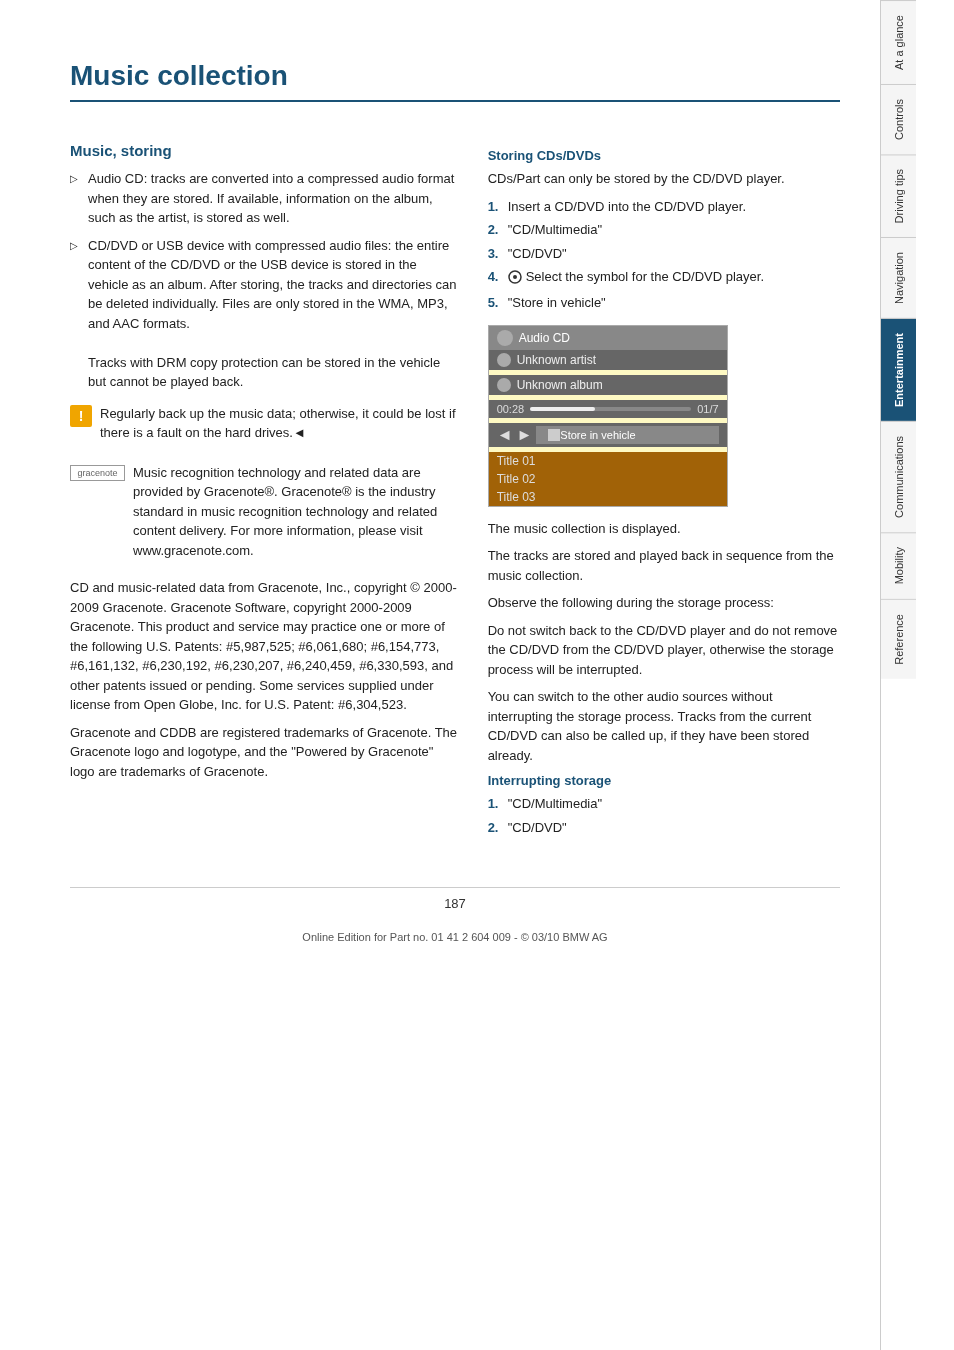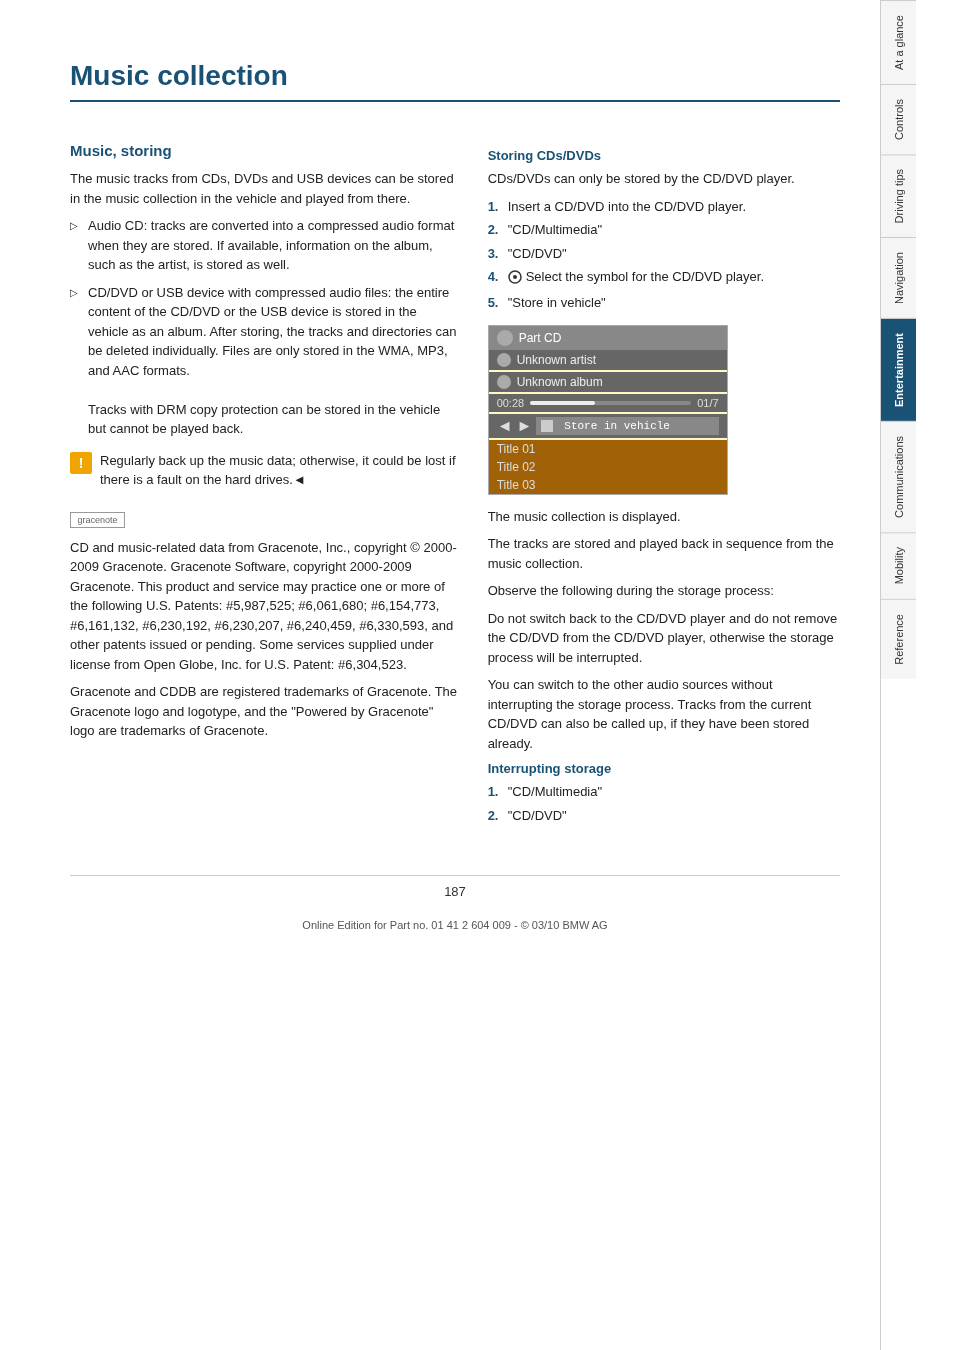--- a/index.html
+++ b/index.html
@@ -212,21 +212,21 @@
     }
 
     .cd-row {
       display: flex;
       align-items: center;
       padding: 3px 8px;
       font-size: 12px;
       color: #eee;
       gap: 6px;
       background: #666;
-      border-bottom: 2px solid #fef9c3;
+      border-bottom: 5px solid #fef9c3;
     }
 
     .cd-icon-small {
       width: 14px;
       height: 14px;
       background: #aaa;
       border-radius: 50%;
       display: inline-block;
       flex-shrink: 0;
     }
@@ -243,28 +243,27 @@
       width: 40%;
       height: 100%;
       background: #eee;
       border-radius: 2px;
     }
 
     .store-button {
       background: #888;
       color: #fff;
       border: none;
-      padding: 3px 5px;
+      padding: 3px 12px;
       font-size: 11px;
       display: flex;
       align-items: center;
-      gap: 11px;
+      gap: 0;
       cursor: pointer;
       width: 100%;
-      font-family: Liberation Mono, monospace;
     }
 
     .store-icon {
       width: 12px;
       height: 12px;
       background: #ccc;
       display: inline-block;
     }
 
     .title-row {
@@ -295,71 +294,71 @@
 <div class="page-wrapper">
   <div class="main-content">
 
     <h1 class="page-title">Music collection</h1>
 
     <div class="two-columns">
 
       <div class="left-col">
         <div class="section-title">Music, storing</div>
 
-        <p>The music tracks from CDs, DVDs and USB devices can be stored in the music collection in the vehicle and played from there.</p>
 
         <ul class="bullet-list">
           <li>
             <span>Audio CD: tracks are converted into a compressed audio format when they are stored. If available, information on the album, such as the artist, is stored as well.</span>
           </li>
           <li>
             CD/DVD or USB device with compressed audio files: the entire content of the CD/DVD or the USB device is stored in the vehicle as an album. After storing, the tracks and directories can be deleted individually. Files are only stored in the WMA, MP3, and AAC formats.<br><br>
             Tracks with DRM copy protection can be stored in the vehicle but cannot be played back.
           </li>
         </ul>
 
         <div class="warning-box">
           <div class="warning-icon">!</div>
           <p>Regularly back up the music data; otherwise, it could be lost if there is a fault on the hard drives.◄</p>
         </div>
 
         <div class="gracenote-box">
           <div class="gracenote-icon">
             <span>gracenote</span>
           </div>
+          <p>Music recognition technology and related data are provided by Gracenote®. Gracenote® is the industry standard in music recognition technology and related content delivery. For more information, please visit www.gracenote.com.</p>
         </div>
 
         <p>CD and music-related data from Gracenote, Inc., copyright © 2000-2009 Gracenote. Gracenote Software, copyright 2000-2009 Gracenote. This product and service may practice one or more of the following U.S. Patents: #5,987,525; #6,061,680; #6,154,773, #6,161,132, #6,230,192, #6,230,207, #6,240,459, #6,330,593, and other patents issued or pending. Some services supplied under license from Open Globe, Inc. for U.S. Patent: #6,304,523.</p>
         <p>Gracenote and CDDB are registered trademarks of Gracenote. The Gracenote logo and logotype, and the "Powered by Gracenote" logo are trademarks of Gracenote.</p>
       </div>
 
       <div class="right-col">
         <div class="subsection-title">Storing CDs/DVDs</div>
-        <p>CDs/DVDs can only be stored by the CD/DVD player.</p>
+        <p>CDs/Part can only be stored by the CD/DVD player.</p>
 
         <ol class="numbered-list">
           <li><span class="num">1.</span><span>Insert a CD/DVD into the CD/DVD player.</span></li>
           <li><span class="num">2.</span><span>"CD/Multimedia"</span></li>
           <li><span class="num">3.</span><span>"CD/DVD"</span></li>
           <li><span class="num">4.</span>
             <span style="display:inline-flex;align-items:center;gap:4px;">
               <svg width="14" height="14" viewBox="0 0 14 14">
                   <circle cx="7" cy="7" r="6" stroke="#333" stroke-width="1.5" fill="none"></circle>
                   <circle cx="7" cy="7" r="2" fill="#333"></circle>
                 </svg>
               <span>Select the symbol for the CD/DVD player.</span>
             </span>
           </li>
           <li><span class="num">5.</span><span>"Store in vehicle"</span></li>
         </ol>
 
         <div class="cd-player-img">
           <div class="cd-header">
             <div class="cd-header-icon"></div>
-            <span>Part CD</span>
+            <span>Audio CD</span>
           </div>
           <div class="cd-row">
             <div class="cd-icon-small"></div>
             <span>Unknown artist</span>
           </div>
           <div class="cd-row">
             <div class="cd-icon-small"></div>
             <span>Unknown album</span>
           </div>
           <div class="cd-row">

